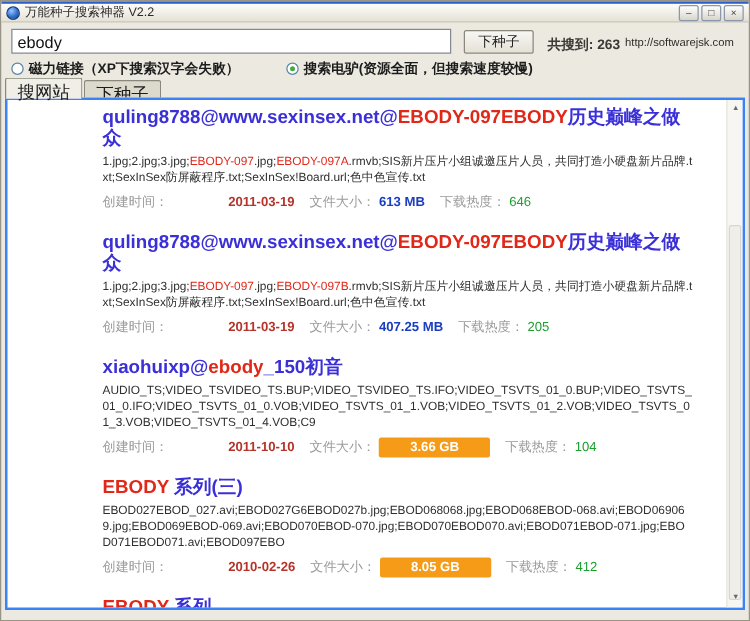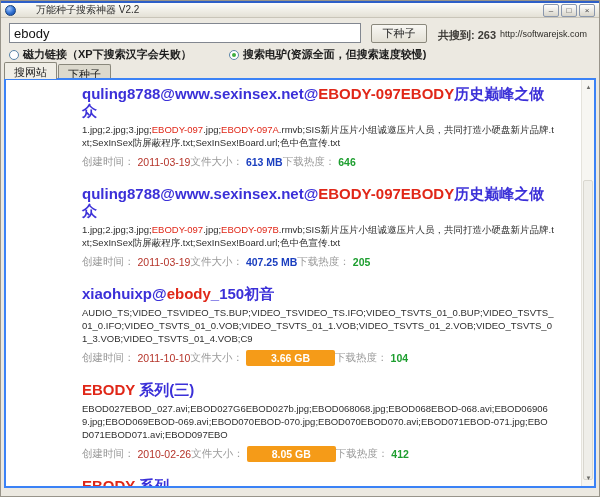--- a/index.html
+++ b/index.html
@@ -7,21 +7,21 @@
   #window {
     position:relative; width:600px; height:497px;
     background:#ece9e1; border:1px solid #98948a; overflow:hidden;
   }
   
   .titlebar {
     position:absolute; top:0; left:0; right:0; height:17px;
     background:linear-gradient(#fdfdfa,#e4e1d6);
     border-top:2px solid var(--accent-blue);
     border-bottom:1px solid #c9c5b9;
-    display:flex; align-items:center; padding:0 4px; gap:20px;
+    display:flex; align-items:center; padding:0 4px; gap:4px;
   }
   .app-icon {
     width:11px; height:11px; border-radius:50%;
     background:radial-gradient(circle at 35% 30%, #9fc6ff 0%, #2f6fd0 55%, #174a9e 100%);
     border:1px solid #16407e; flex:0 0 auto;
   }
   .titlebar-text { font-size:10px; color:#2a2a2a; flex:1 1 auto; white-space:nowrap; }
   .win-controls { display:flex; gap:2px; }
   .win-btn {
     width:16px; height:13px; font-size:8px; line-height:11px; text-align:center;
@@ -50,46 +50,46 @@
     width:10px; height:10px; border-radius:50%; background:#fff;
     border:1px solid #5a84a8; position:relative; flex:0 0 auto;
   }
   .radio-circle.checked::after {
     content:""; position:absolute; left:2px; top:2px; width:4px; height:4px;
     border-radius:50%; background:var(--radio-green);
   }
   
   .tabs { position:absolute; left:3px; top:61px; height:17px; display:flex; align-items:flex-end; }
   .tab {
-    font-size:11px; color:#1c1c1c; padding:2px 9px 1px 9px;
+    font-size:14px; color:#1c1c1c; padding:2px 9px 1px 9px;
     border:1px solid #8a887c; border-bottom:none;
     background:#dcd9cd; border-radius:2px 2px 0 0; margin-right:1px; height:15px;
   }
   .tab.active { background:#f0eee6; height:17px; position:relative; z-index:2; }
   
   .panel {
     position:absolute; left:3px; right:3px; top:77px; bottom:8px;
     background:#fff; border:2px solid #3b82f6; overflow:hidden;
   }
   .results { padding:5px 40px 0 76px; width:100%; }
   .result-item { margin-bottom:15px; }
   .result-title { font-size:15px; font-weight:bold; line-height:17px; margin-bottom:4px; cursor:pointer; }
   .result-desc { font-size:9.5px; line-height:13px; color:#2f2f2f; word-break:break-all; max-width:481px; }
-  .result-meta { margin-top:5px; font-size:10.5px; display:flex; align-items:center; height:16px;text-align:right; }
+  .result-meta { margin-top:5px; font-size:10.5px; display:flex; align-items:center; gap:12px; height:16px;text-align:right; }
   .c-blue { color:var(--title-blue); }
   .c-red  { color:var(--title-red); }
   .c-dark { color:#2f2f2f; }
   .meta-label { color:#9a9a9a; }
-  .meta-date { color:var(--date-red); font-weight:normal; }
+  .meta-date { color:var(--date-red); font-weight:bold;margin-left:45px; }
   .size-mb { color:var(--size-blue); font-weight:bold; }
   .size-gb {
     background:var(--size-orange); color:#fff; font-weight:bold;
     padding:2px 25px; border-radius:2px; font-size:10.5px;
   }
-  .meta-heat { color:var(--heat-green); font-weight:bold; }
+  .meta-heat { color:var(--heat-green); font-weight:normal; }
   .meta-group { display:flex; align-items:center; gap:3px; white-space:nowrap; }
   
   .scrollbar {
     position:absolute; top:0; right:0; bottom:0; width:13px;
     background:#f7f6f2; border-left:1px solid #e5e3dc;
   }
   .sb-btn { position:absolute; left:0; width:13px; height:13px; text-align:center; font-size:6px; color:#6a6a66; line-height:13px; }
   .sb-btn.up { top:1px; }
   .sb-btn.down { bottom:1px; }
   .sb-thumb {

